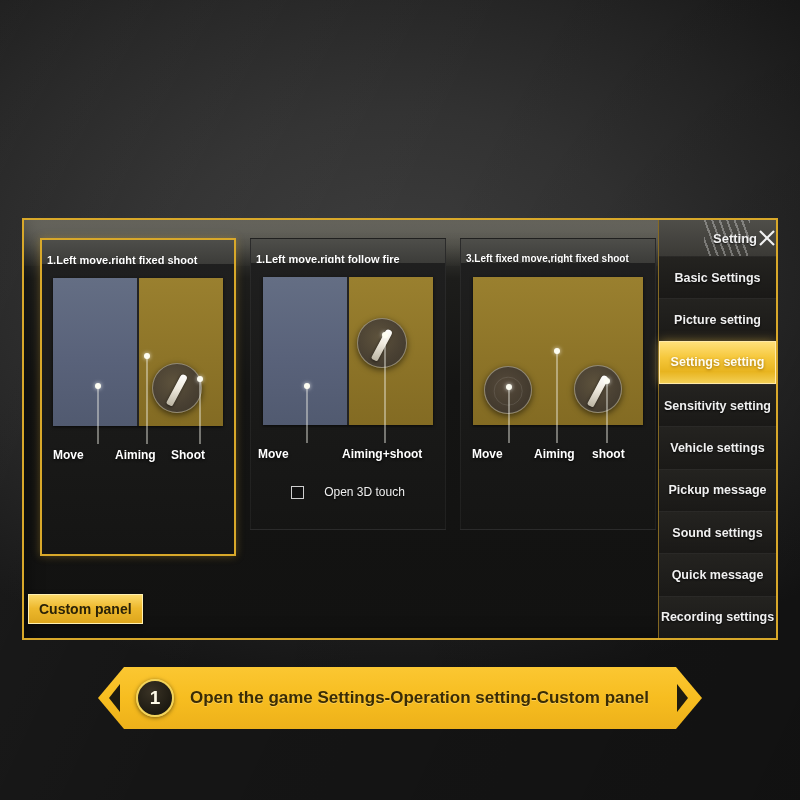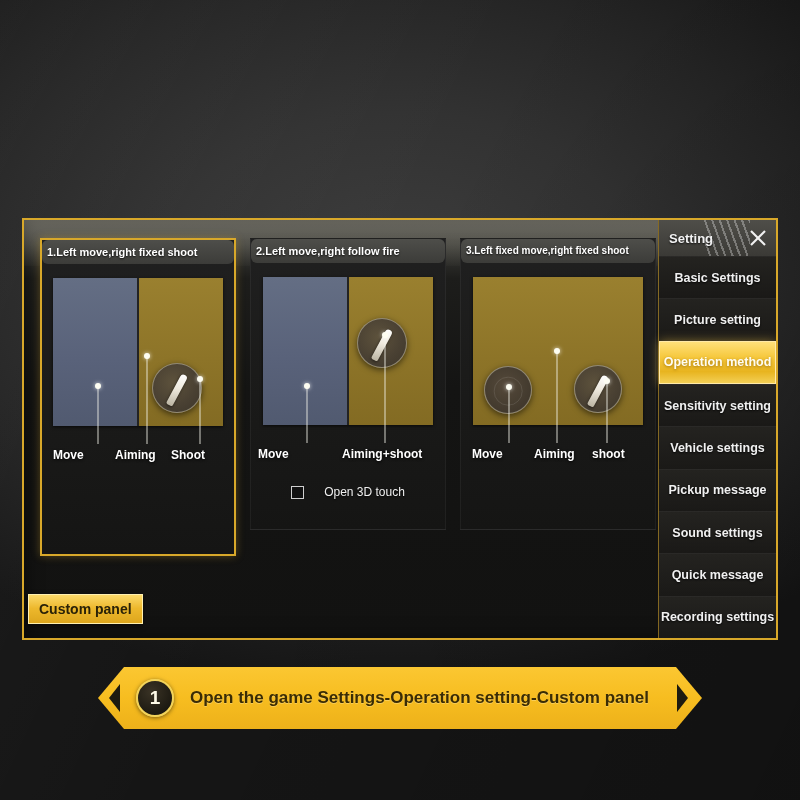--- a/index.html
+++ b/index.html
@@ -62,24 +62,24 @@
     background:linear-gradient(180deg,#202020 0%,#1a1a19 55%,#151514 100%);
     border:1px solid rgba(255,255,255,.05);
   }
   .card.selected{
     border:2px solid #d8a82a;
     box-shadow:0 0 8px rgba(216,168,42,.35);
     height:318px;
   }
   .card-title{
     height:24px;line-height:24px;box-sizing:border-box;
-    padding:0 5px;
+    padding:8px 5px;
     background:linear-gradient(180deg,#4e4e4a 0%,#3c3c39 100%);
     color:#ffffff;font-size:11px;font-weight:bold;white-space:nowrap;
-    overflow:hidden;text-shadow:0 1px 2px rgba(0,0,0,.8);border-radius:6px;
+    overflow:hidden;text-shadow:0 1px 2px rgba(0,0,0,.8);
   }
   .card.small-title .card-title{font-size:10px;}
   .card-body{position:relative;}
 
   
   .screen{
     position:relative;margin:14px auto 0;width:170px;height:148px;
     display:flex;overflow:hidden;
     box-shadow:0 1px 3px rgba(0,0,0,.7);
   }
@@ -168,20 +168,21 @@
     overflow:hidden;
   }
   .settings-head .stripes{
     position:absolute;right:26px;top:-6px;width:46px;height:48px;
     background:repeating-linear-gradient(70deg, rgba(255,255,255,.30) 0 2px, rgba(255,255,255,0) 2px 7px);
     pointer-events:none;
   }
   .settings-head .ttl{
     color:#f2f2f2;font-size:13px;font-weight:bold;position:relative;z-index:2;
     text-shadow:0 1px 2px rgba(0,0,0,.8);
+    margin-left:44px;
   }
   .close-x{position:relative;z-index:2;width:20px;height:20px;}
   .menu{flex:1;display:flex;flex-direction:column;}
   .menu-item{
     flex:1;display:flex;align-items:center;justify-content:center;
     color:#f0f0f0;font-size:12.5px;font-weight:bold;
     border-top:1px solid rgba(255,255,255,.07);
     background:linear-gradient(180deg,#242320 0%,#1a1917 100%);
     text-shadow:0 1px 2px rgba(0,0,0,.85);
     white-space:nowrap;
@@ -255,21 +256,21 @@
 
           <div class="labels" style="top:170px;">
             <span style="width:62px;">Move</span>
             <span style="width:56px;">Aiming</span>
             <span style="width:52px;">Shoot</span>
           </div>
         </div>
       </div>
 
       <div class="card" style="height:292px;">
-        <div class="card-title">2.Left move,right follow fire</div>
+        <div class="card-title">1.Left move,right follow fire</div>
         <div class="card-body">
           <div class="screen">
             <div class="half-blue"></div>
             <div class="gap-line"></div>
             <div class="half-gold"></div>
           </div>
           <div class="joy" style="left:131px;top:66px;width:48px;height:48px;">
             <div class="finger"></div>
           </div>
           <div class="dot" style="left:56px;top:109px;"></div>
@@ -321,21 +322,21 @@
         <span class="close-x">
           <svg width="20" height="20" viewBox="0 0 20 20">
             <line x1="3" y1="3" x2="17" y2="17" stroke="#f2f2f2" stroke-width="2.2"></line>
             <line x1="17" y1="3" x2="3" y2="17" stroke="#f2f2f2" stroke-width="2.2"></line>
           </svg>
         </span>
       </div>
       <div class="menu">
         <div class="menu-item">Basic Settings</div>
         <div class="menu-item">Picture setting</div>
-        <div class="menu-item active">Operation method</div>
+        <div class="menu-item active">Settings setting</div>
         <div class="menu-item">Sensitivity setting</div>
         <div class="menu-item">Vehicle settings</div>
         <div class="menu-item">Pickup message</div>
         <div class="menu-item">Sound settings</div>
         <div class="menu-item">Quick message</div>
         <div class="menu-item">Recording settings</div>
       </div>
     </div>
   </div>
 

